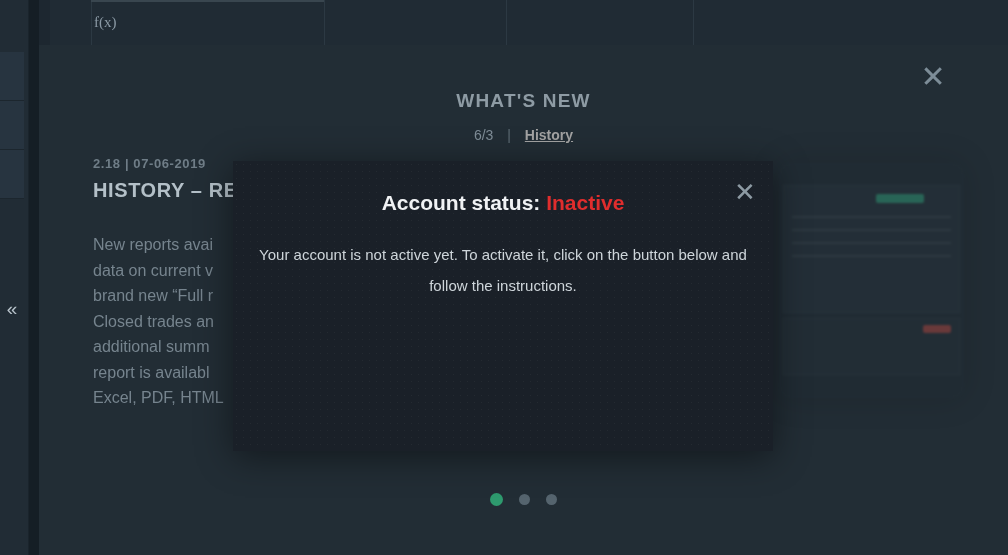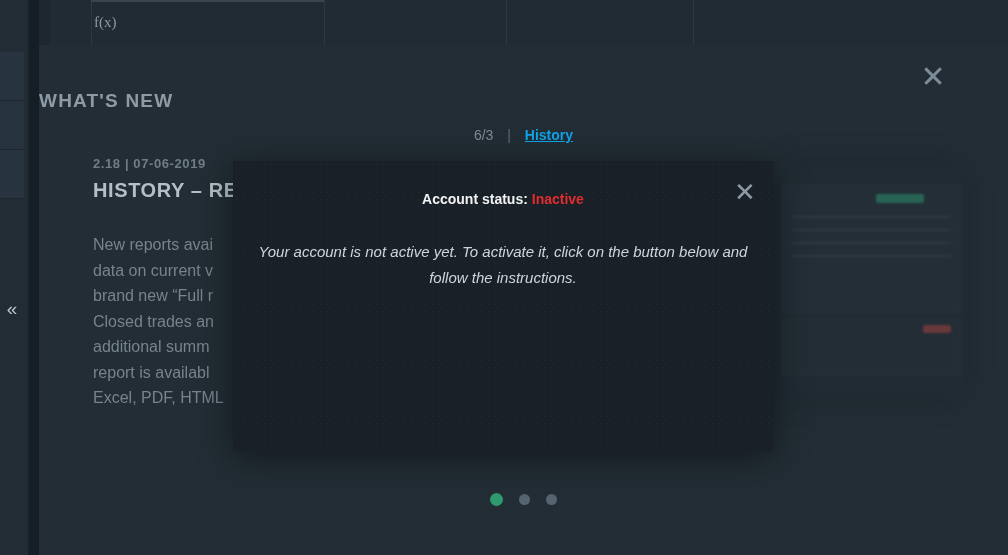--- a/index.html
+++ b/index.html
@@ -186,36 +186,37 @@
     color: #7d8d98;
     font-size: 30px;
     line-height: 32px;
     text-align: center;
     font-weight: 300;
   }
   .wn-title {
     position: absolute;
     left: 0; right: 0;
     top: 45px;
+    text-align: center;
     color: #8e9ba4;
     font-size: 19px;
     font-weight: bold;
     letter-spacing: 1.2px;
   }
   .wn-sub {
     position: absolute;
     left: 0; right: 0;
     top: 82px;
     text-align: center;
     color: #7f8d97;
     font-size: 14px;
   }
   .wn-sub .sep { margin: 0 10px; color: #5d6b74; }
   .wn-sub a {
-    color: #0ea5e9;
+    color: #a3a3a3;
     text-decoration: underline;
     font-weight: bold;
   }
 
   .wn-article {
     position: absolute;
     left: 54px;
     top: 111px;
     width: 560px;
   }
@@ -335,37 +336,36 @@
     font-size: 26px;
     line-height: 29px;
     text-align: center;
     font-weight: 300;
   }
   .modal-title {
     position: absolute;
     left: 0; right: 0;
     top: 30px;
     text-align: center;
-    font-size: 14px;
+    font-size: 21px;
     font-weight: bold;
     color: #f0f2f4;
   }
   .modal-title .status {
     color: #e02d2d;
   }
   .modal-text {
     position: absolute;
     left: 24px;
     right: 24px;
     top: 78px;
     text-align: center;
     color: #ced5da;
     font-size: 15px;
-    line-height: 26px;
-    font-style: italic;
+    line-height: 31px;
   }
   .modal-btn {
     position: absolute;
     left: 50%;
     transform: translateX(-50%);
     top: 187px;
     width: 214px;
     height: 45px;
     border: none;
     border-radius: 4px;

